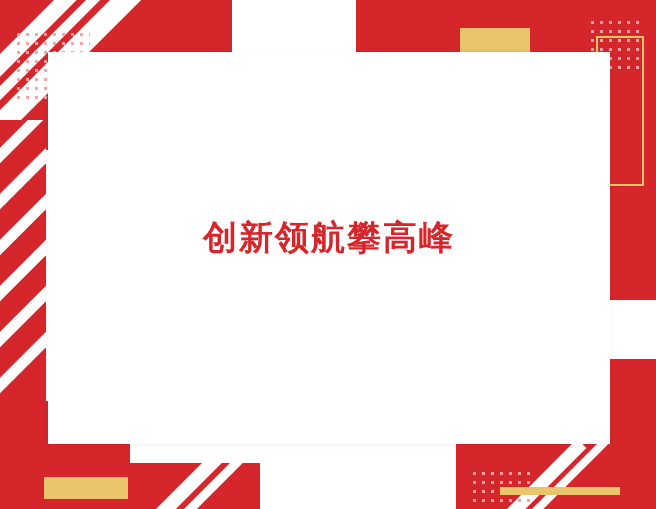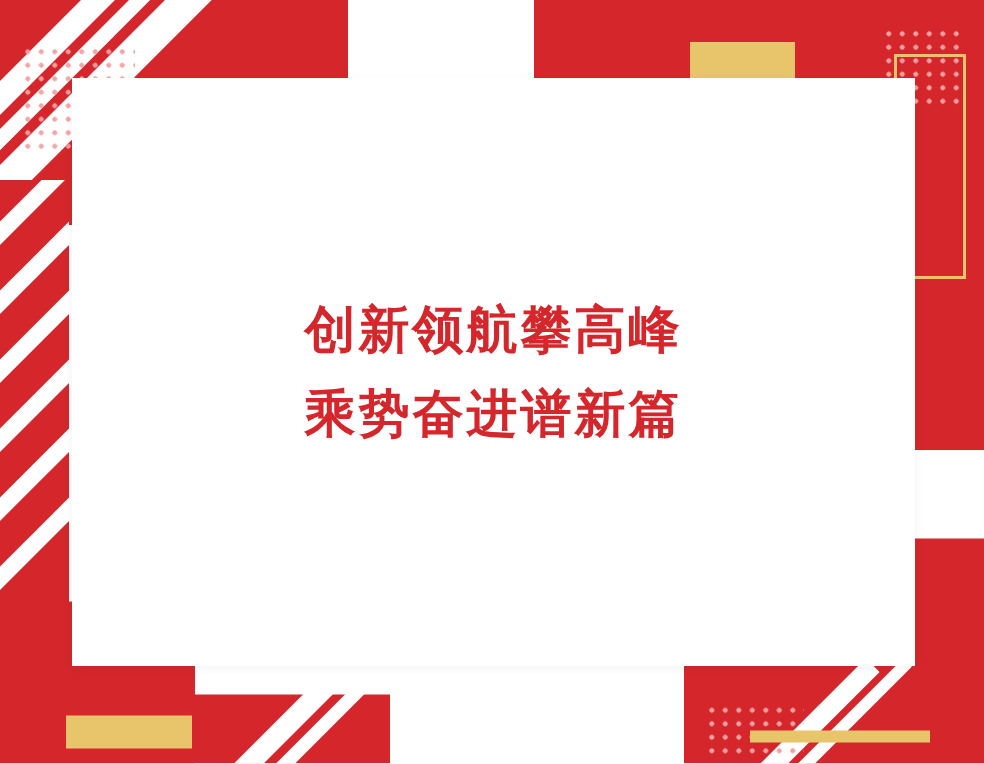--- a/index.html
+++ b/index.html
@@ -281,16 +281,15 @@
   <div class="br-red-2"></div>
   <div class="br-slash s1"></div>
   <div class="br-slash s2"></div>
   <div class="dots-br"></div>
   <div class="gold-br-line"></div>
 
   <div class="card"></div>
 
   <div class="title-wrap">
     <div class="title-line l1">创新领航攀高峰</div>
-    <div class="title-line l2">乘势奋进谱新篇</div>
   </div>
 
 </div>
 
 </body></html>

